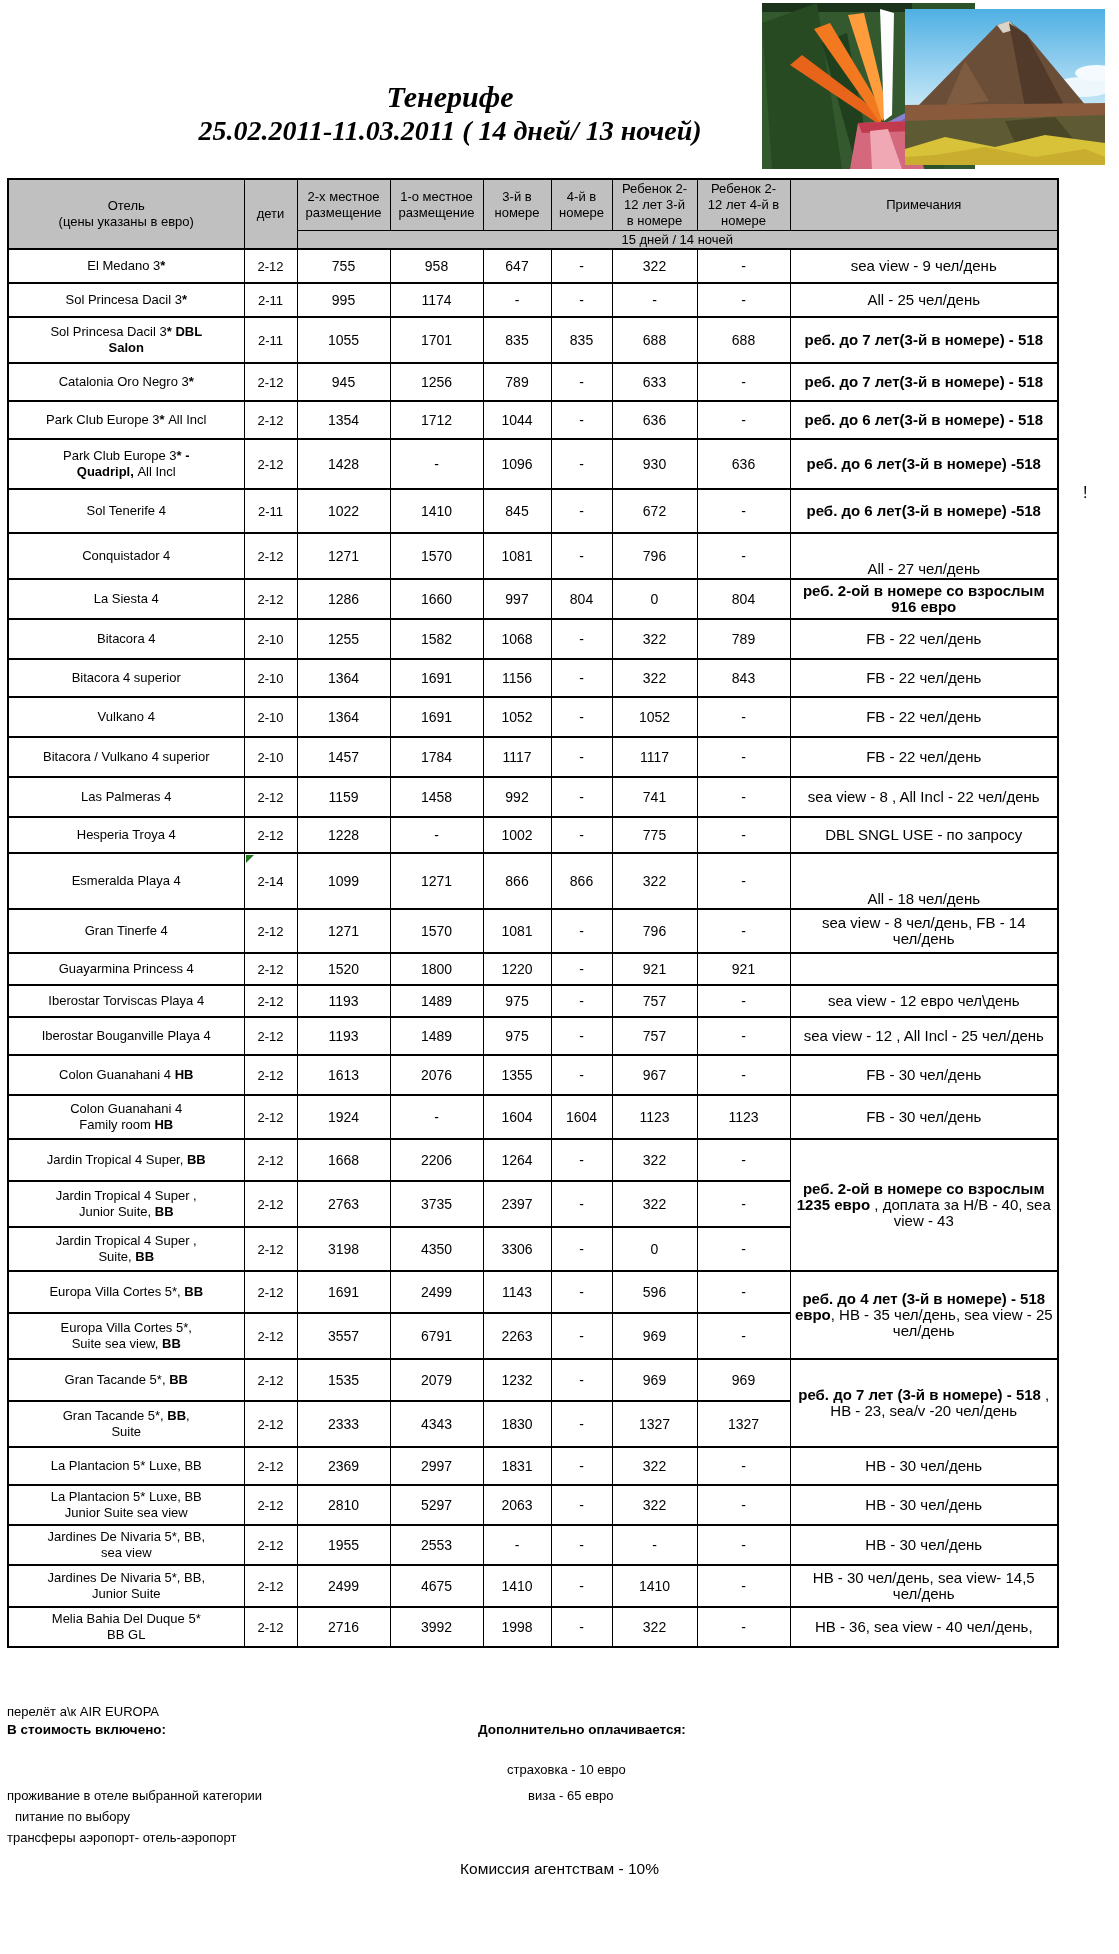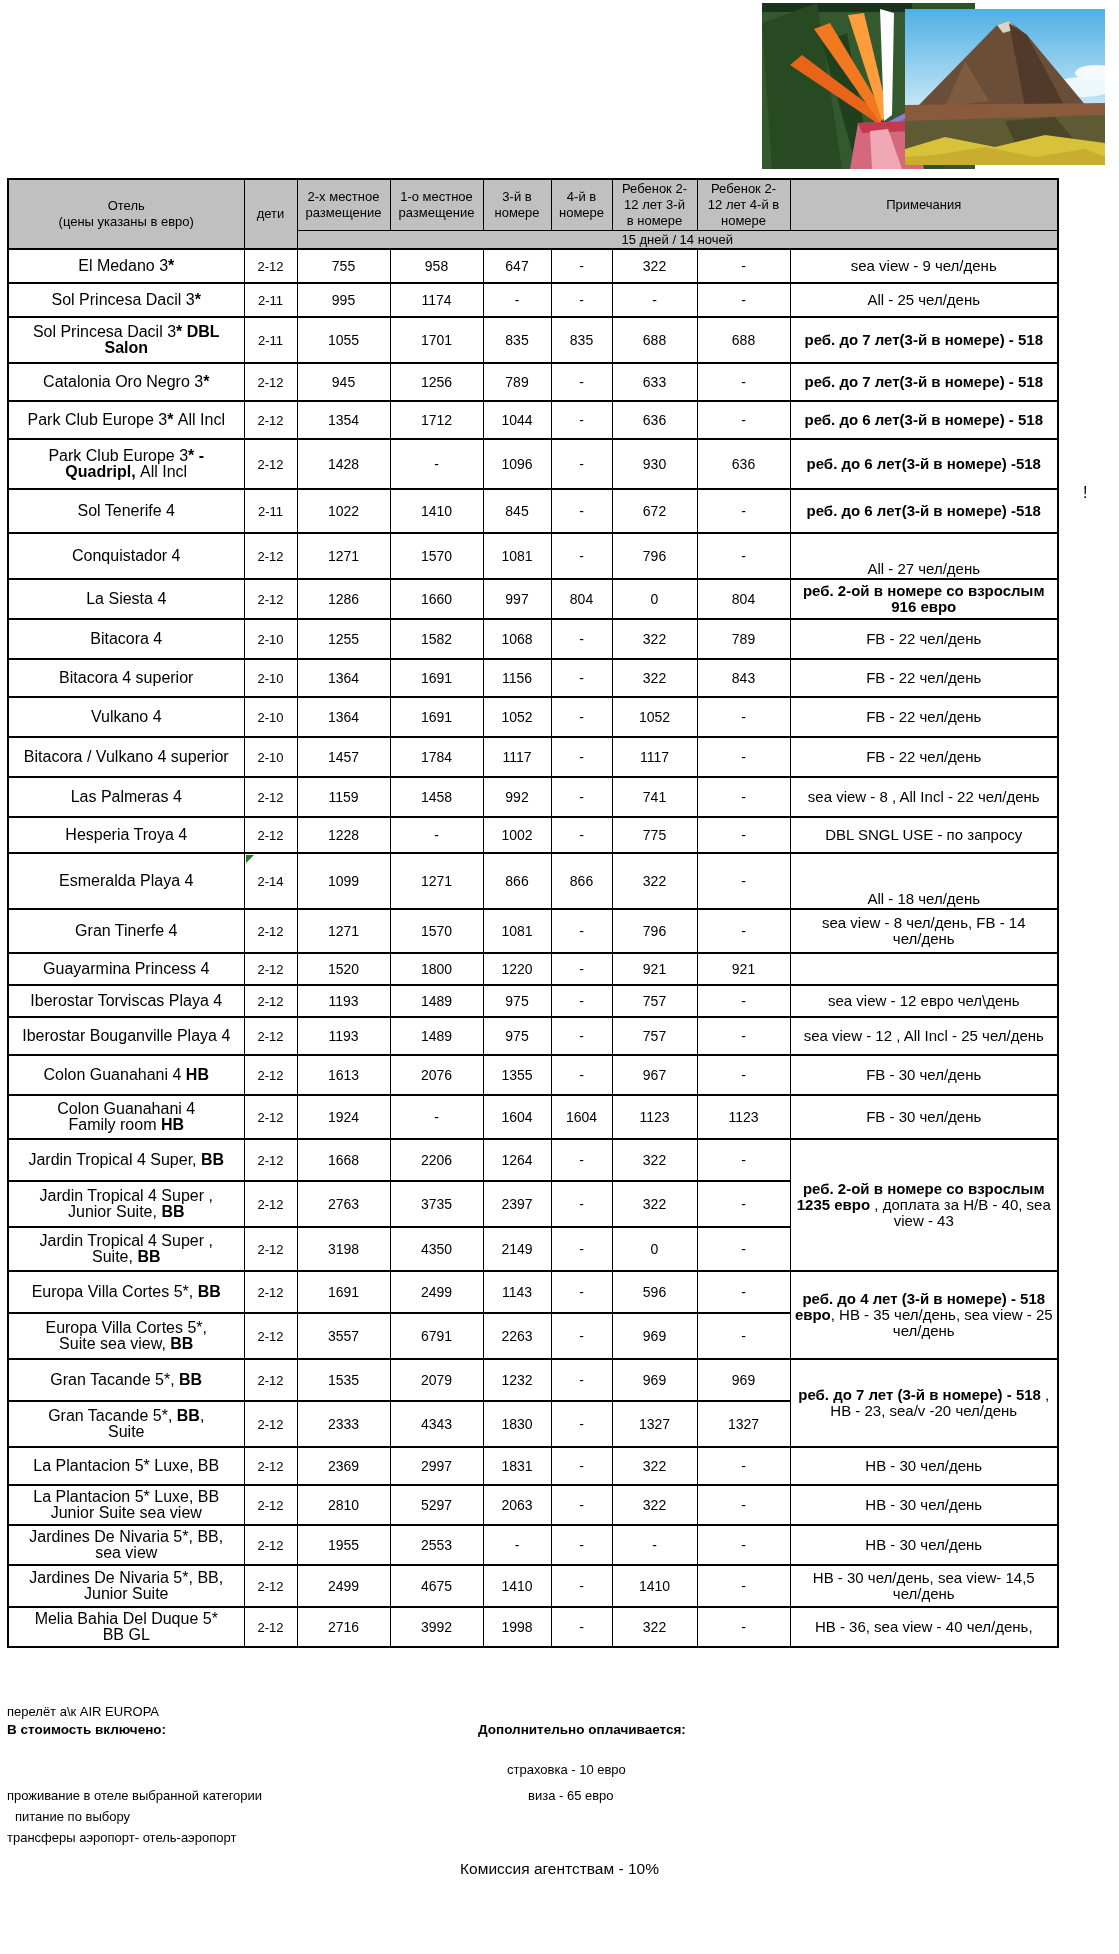--- a/index.html
+++ b/index.html
@@ -18,21 +18,21 @@
   #photo-mountain{left:905px;top:9px;}
 
   
   #price-table{position:absolute;left:7px;top:178px;width:1050px;border-collapse:collapse;
                table-layout:fixed;border:2px solid #000;}
   #price-table td,#price-table th{border:1px solid #000;padding:1px 2px;overflow:hidden;
                text-align:center;vertical-align:middle;}
   #price-table thead th{background:#c0c0c0;font-weight:normal;font-size:13px;line-height:16px;}
   #price-table .subhead{background:#c0c0c0;font-size:13px;border-bottom:2px solid #000;}
   #price-table tbody tr td{border-top:2px solid #000;}
-  .hotel-cell{font-size:16px;line-height:16px;}
+  .hotel-cell{font-size:13px;line-height:16px;}
   .children-cell{font-size:13px;position:relative;}
   .price-cell{font-size:14px;}
   .note-cell{font-size:15px;line-height:16px;}
   .note-bottom{vertical-align:bottom !important;}
   .cell-marker{position:absolute;top:1px;left:1px;width:0;height:0;
                border-top:8px solid #217821;border-right:8px solid transparent;}
 
   
   #stray-mark{position:absolute;left:1083px;top:484px;font-size:16px;font-family:"Liberation Sans",sans-serif;}
 
@@ -48,20 +48,24 @@
   #extra-item-0{left:507px;top:1762px;}
   #extra-item-1{left:528px;top:1788px;}
   #commission-line{position:absolute;left:0;top:1860px;width:1119px;text-align:center;
                    font-size:15.5px;}
 </style>
 </head>
 <body>
 
 <div id="page">
 
+  <div id="title-block">
+    <div id="title-line1">Тенерифе</div>
+    <div id="title-line2">25.02.2011-11.03.2011 ( 14 дней/ 13 ночей)</div>
+  </div>
 
   <svg id="photo-flower" class="photo" width="213" height="166" viewBox="0 0 213 166">
     <rect x="0" y="0" width="213" height="166" fill="#35592f"></rect>
     <rect x="0" y="0" width="213" height="9" fill="#1c331b"></rect>
     <polygon points="0,20 55,0 80,166 10,166" fill="#274a22"></polygon>
     <polygon points="150,0 213,0 213,120 180,166 150,166" fill="#2c5229"></polygon>
     <polygon points="95,166 60,40 85,30 110,166" fill="#1f3f1d"></polygon>
     <polygon points="118,122 28,62 40,52 120,112" fill="#e8641a"></polygon>
     <polygon points="118,120 52,26 68,20 122,110" fill="#f2791f"></polygon>
     <polygon points="120,118 86,12 102,10 126,110" fill="#ff9d3d"></polygon>
@@ -385,21 +389,21 @@
           <td class="price-cell">2397</td>
           <td class="price-cell">-</td>
           <td class="price-cell">322</td>
           <td class="price-cell">-</td>
         </tr>
         <tr style="height:44px">
           <td class="hotel-cell">Jardin Tropical 4<b></b> Super ,<br>Suite, <b>BB</b></td>
           <td class="children-cell">2-12</td>
           <td class="price-cell">3198</td>
           <td class="price-cell">4350</td>
-          <td class="price-cell">2149</td>
+          <td class="price-cell">3306</td>
           <td class="price-cell">-</td>
           <td class="price-cell">0</td>
           <td class="price-cell">-</td>
         </tr>
         <tr style="height:42px">
           <td class="hotel-cell">Europa Villa Cortes 5<b></b>*, <b>BB</b></td>
           <td class="children-cell">2-12</td>
           <td class="price-cell">1691</td>
           <td class="price-cell">2499</td>
           <td class="price-cell">1143</td>

